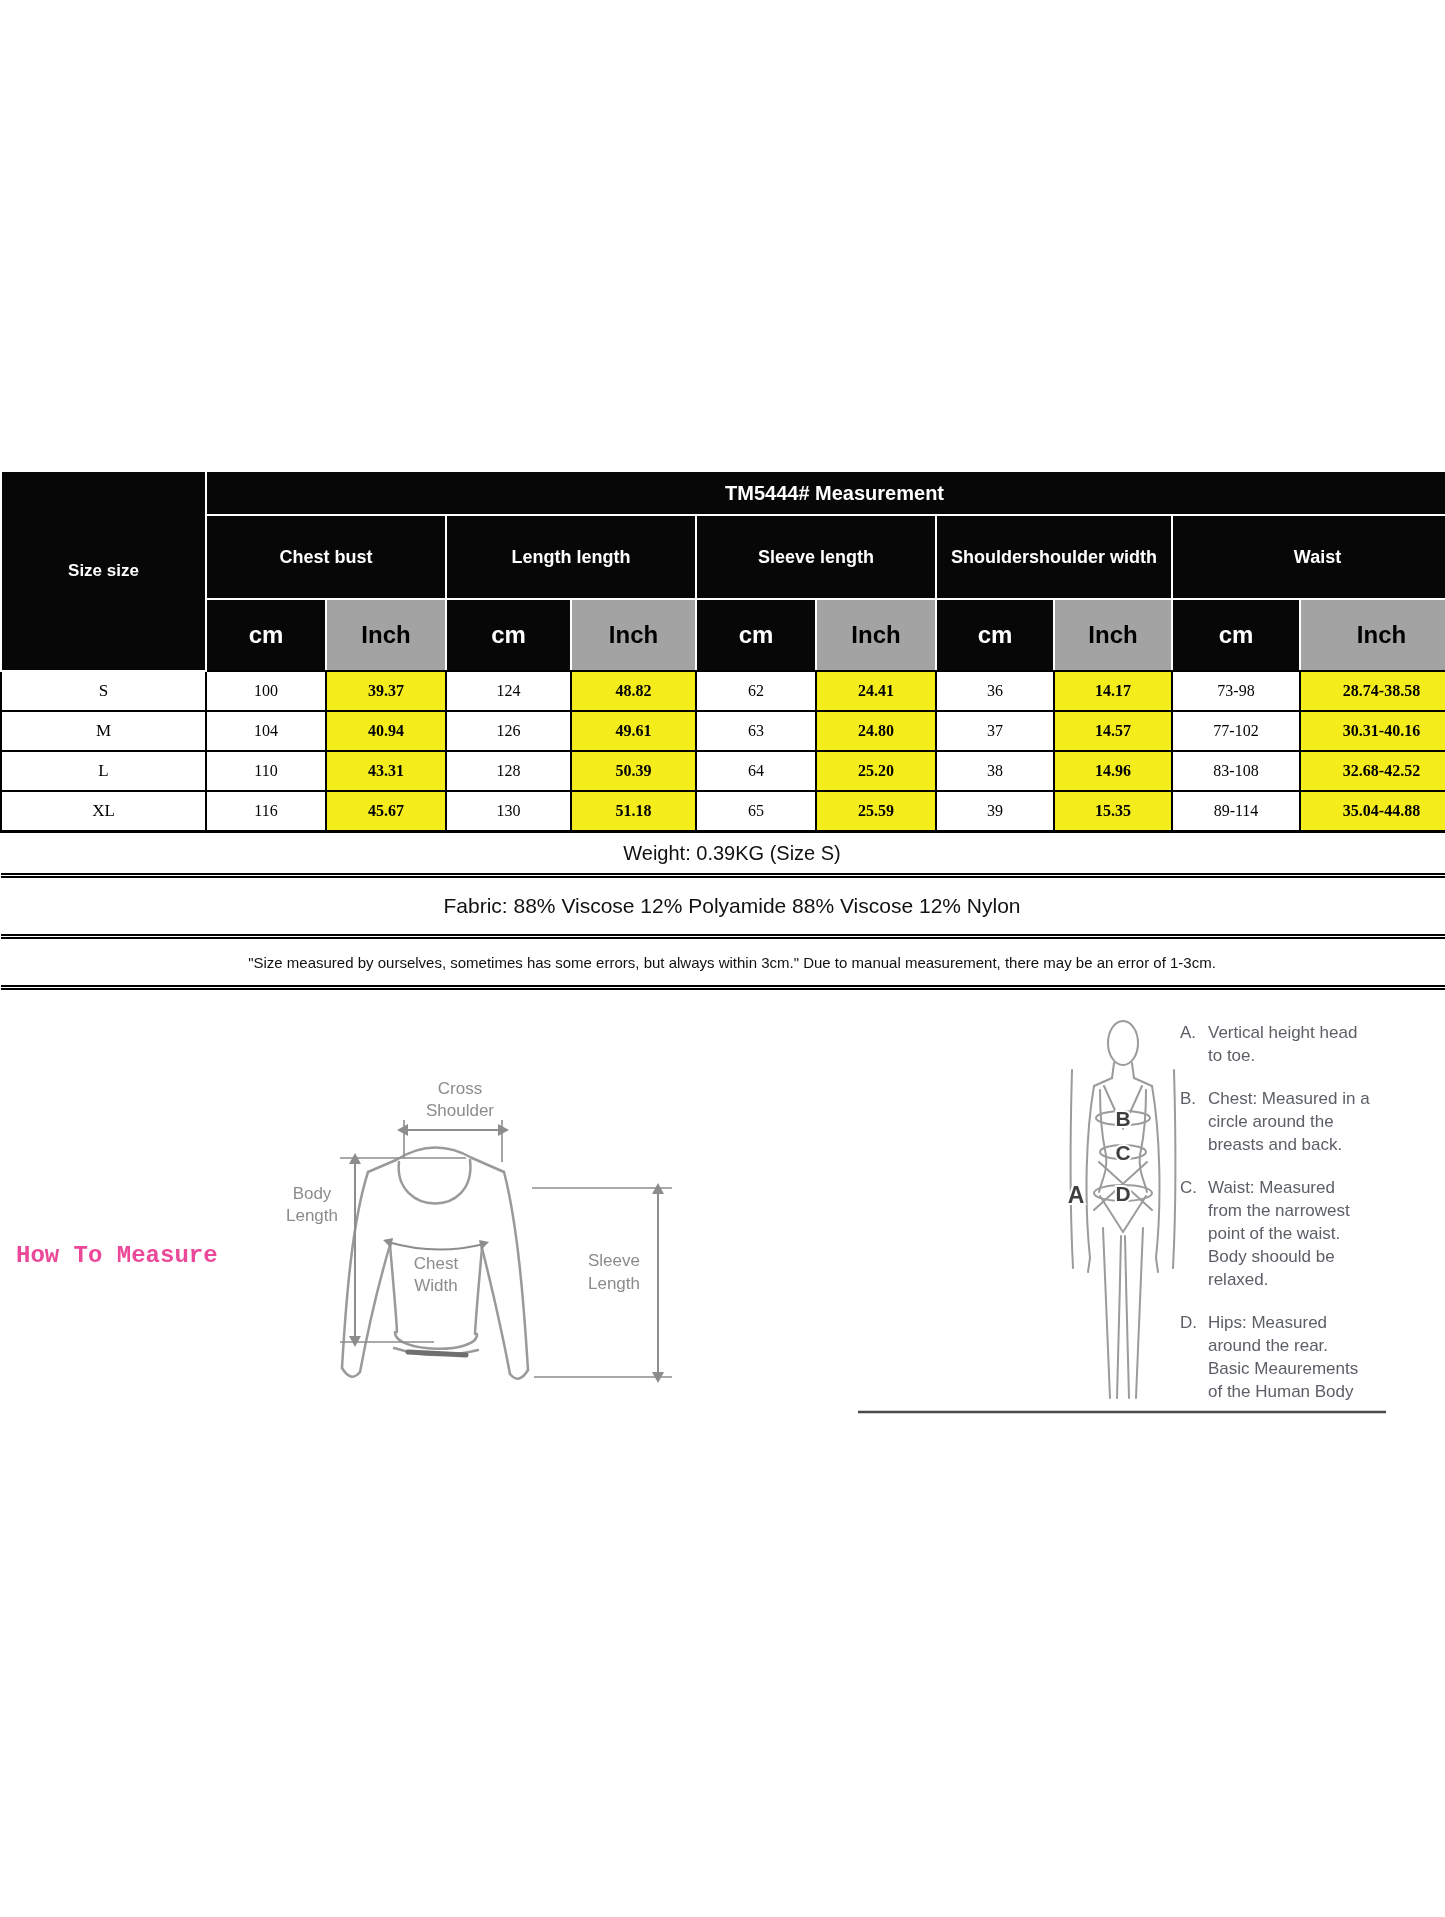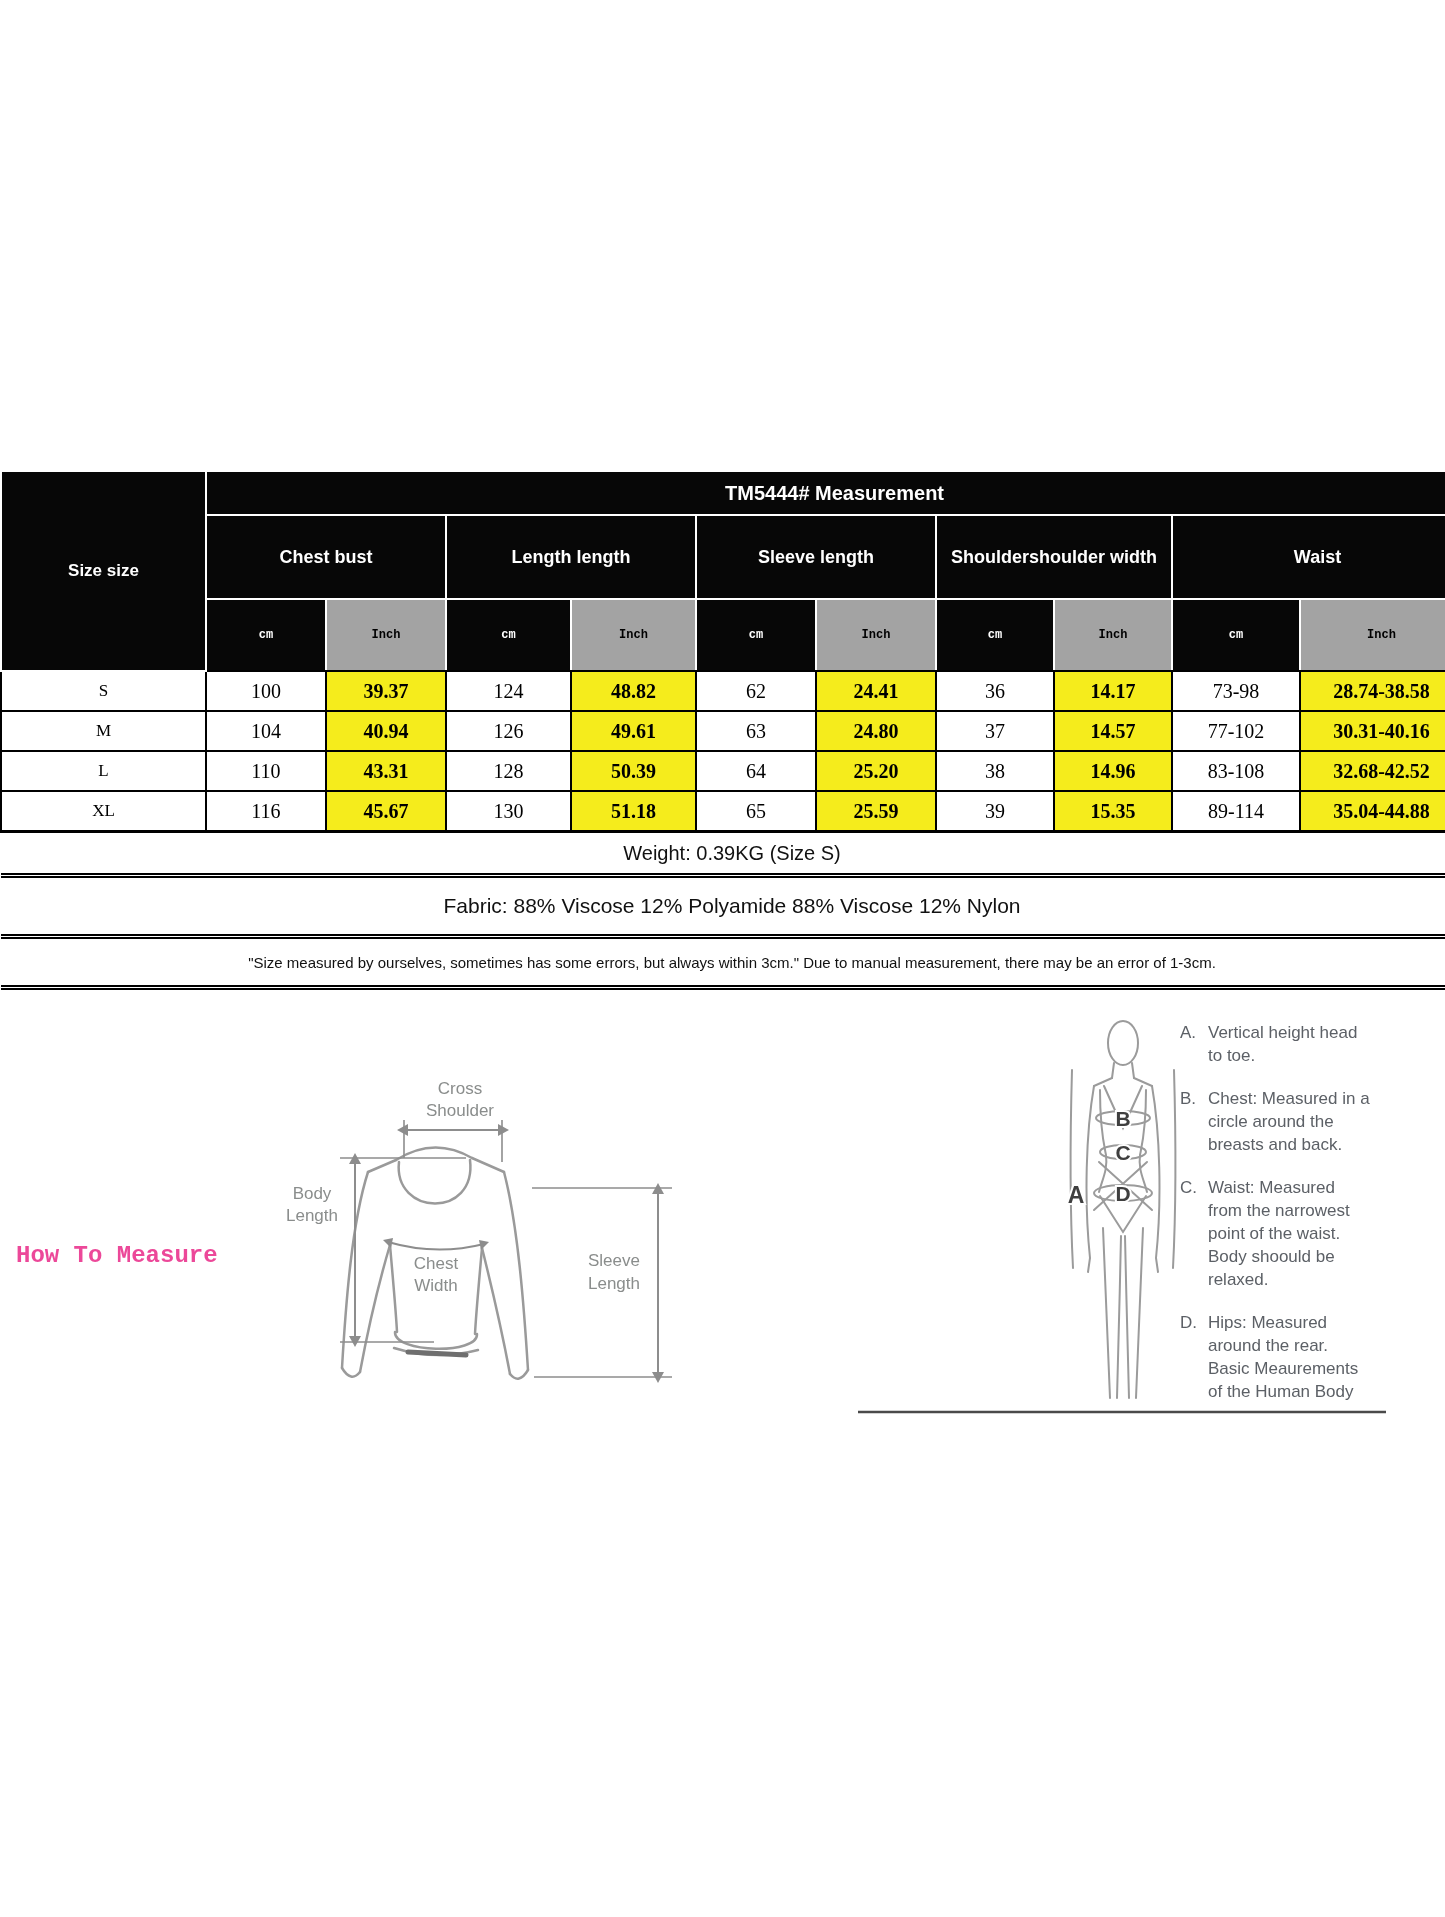--- a/index.html
+++ b/index.html
@@ -10,26 +10,26 @@
   
   .table-wrap{position:absolute;left:0;top:470px;width:1445px;height:530px;overflow:hidden;}
   table.size-table{border-collapse:collapse;table-layout:fixed;width:1462px;}
   table.size-table td{text-align:center;vertical-align:middle;padding:0;overflow:hidden;}
   
   .hdr{background:#070707;color:#ffffff;border:2px solid #ffffff;}
   .title-cell{height:42px;font-size:20px;font-weight:bold;}
   .size-head{font-size:17px;font-weight:bold;}
   .group-cell{height:82px;font-size:18px;font-weight:bold;}
   .group-small{font-size:18px;}
-  .unit-row td{height:70px;font-family:Liberation Mono, monospace;font-size:12px;font-weight:bold;border:2px solid #ffffff;border-bottom:2px solid #000000;}
+  .unit-row td{height:70px;font-family:Liberation Sans, sans-serif;font-size:24px;font-weight:bold;border:2px solid #ffffff;border-bottom:2px solid #000000;}
   .unit-cm{background:#070707;color:#ffffff;}
   .unit-inch{background:#a3a3a3;color:#000000;}
   
   .data-row td{height:38px;border:2px solid #000000;background:#ffffff;
-    font-family:"Liberation Serif",serif;font-size:20px;color:#000000;}
+    font-family:"Liberation Serif",serif;font-size:16px;color:#000000;}
   .data-row td.inch{background:#f5ec1c;font-weight:bold;margin-left:48px;}
   .data-row td.size-col{font-size:17px;}
   
   .note-row td{background:#ffffff;color:#111111;text-align:center;}
   .weight-row td{height:40px;font-size:20px;border-top:3px solid #000000;}
   .fabric-row td{height:56px;font-size:21px;border-top:5px double #000000;}
   .disc-row td{height:46px;font-size:15px;border-top:5px double #000000;}
   .fine-row td{height:34px;font-size:9px;color:#aa7e7e;border-top:5px double #000000;border-bottom:5px double #000000;}
   
   .htm-heading{

